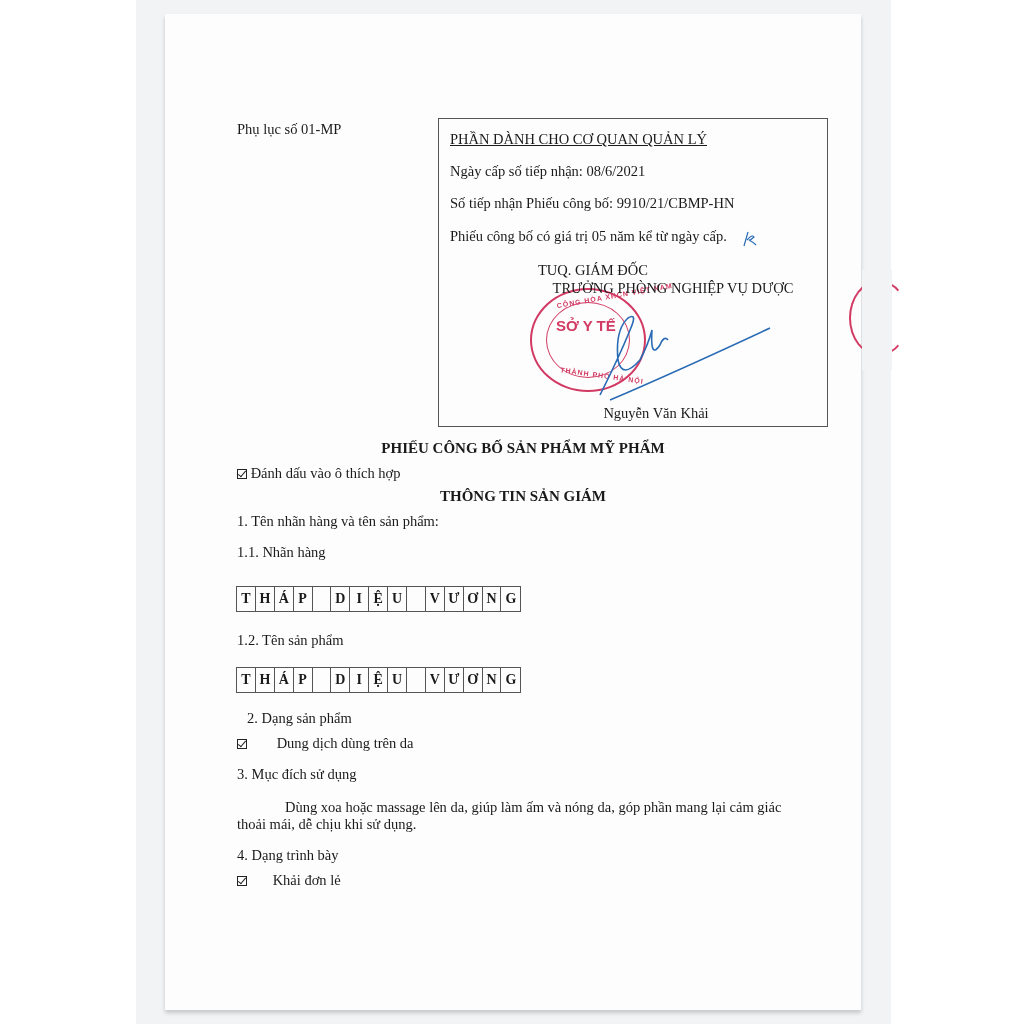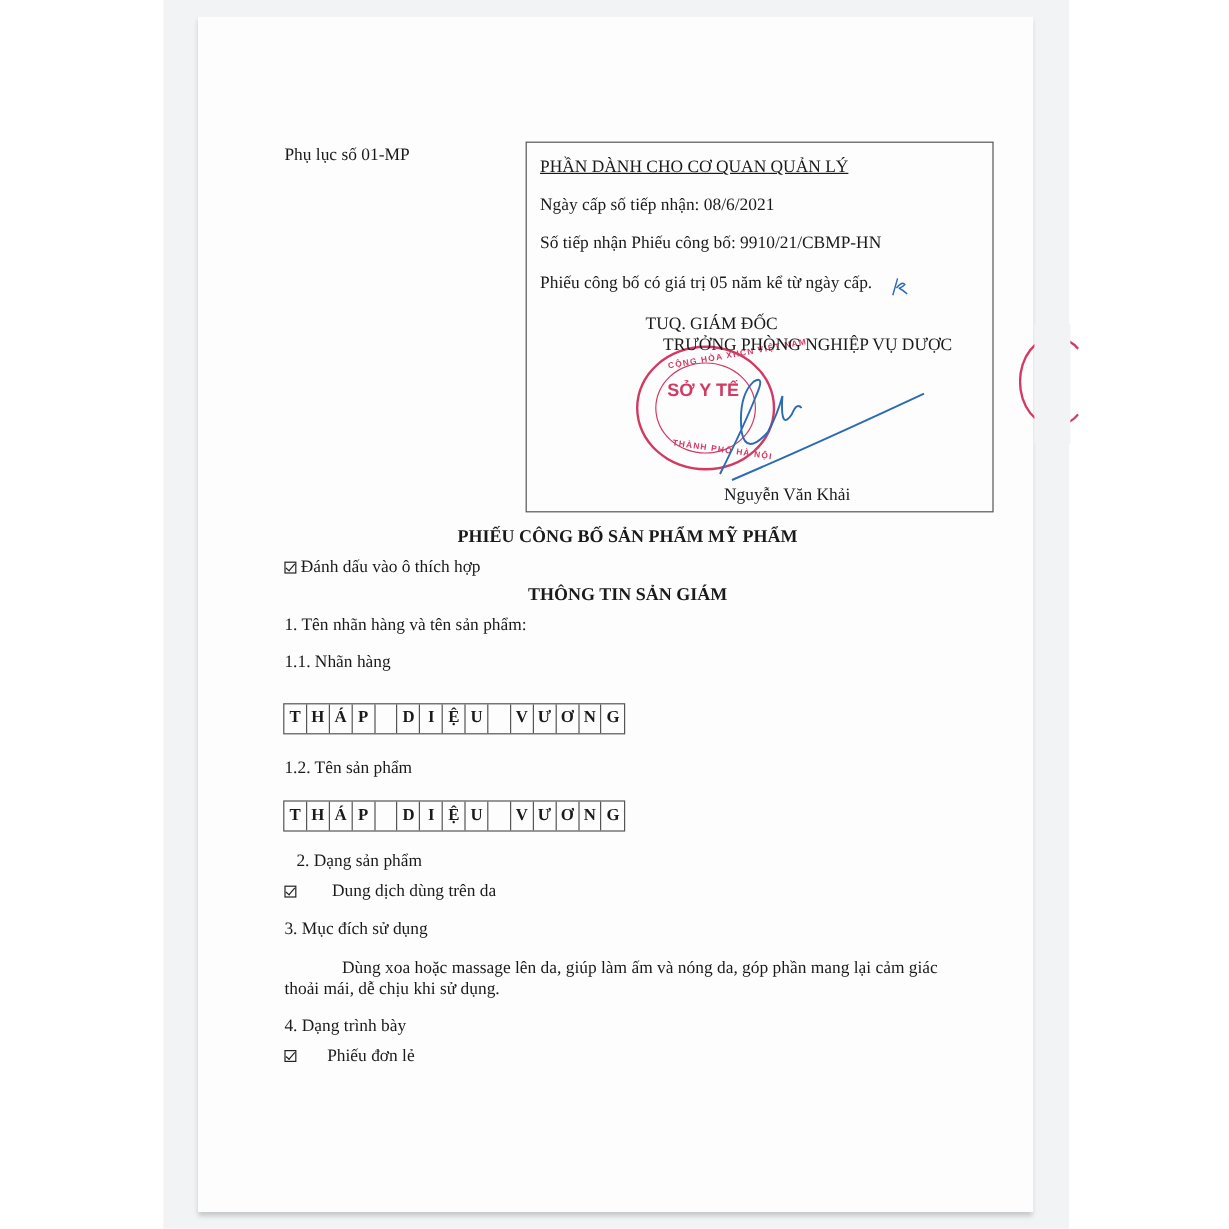--- a/index.html
+++ b/index.html
@@ -150,14 +150,14 @@
   <span style="margin-left:26px;">Dung dịch dùng trên da</span>
 </div>
 
 <div class="abs t14" style="left:237px; top:766px;">3. Mục đích sử dụng</div>
 <div class="abs t14" style="left:285px; top:799px;">Dùng xoa hoặc massage lên da, giúp làm ấm và nóng da, góp phần mang lại cảm giác</div>
 <div class="abs t14" style="left:237px; top:816px;">thoải mái, dễ chịu khi sử dụng.</div>
 
 <div class="abs t14" style="left:237px; top:847px;">4. Dạng trình bày</div>
 <div class="abs t14" style="left:237px; top:872px;">
   <span class="chk"></span>
-  <span style="margin-left:22px;">Phiếu đơn lẻ</span>
+  <span style="margin-left:22px;">Khải đơn lẻ</span>
 </div>
 
 </body></html>

